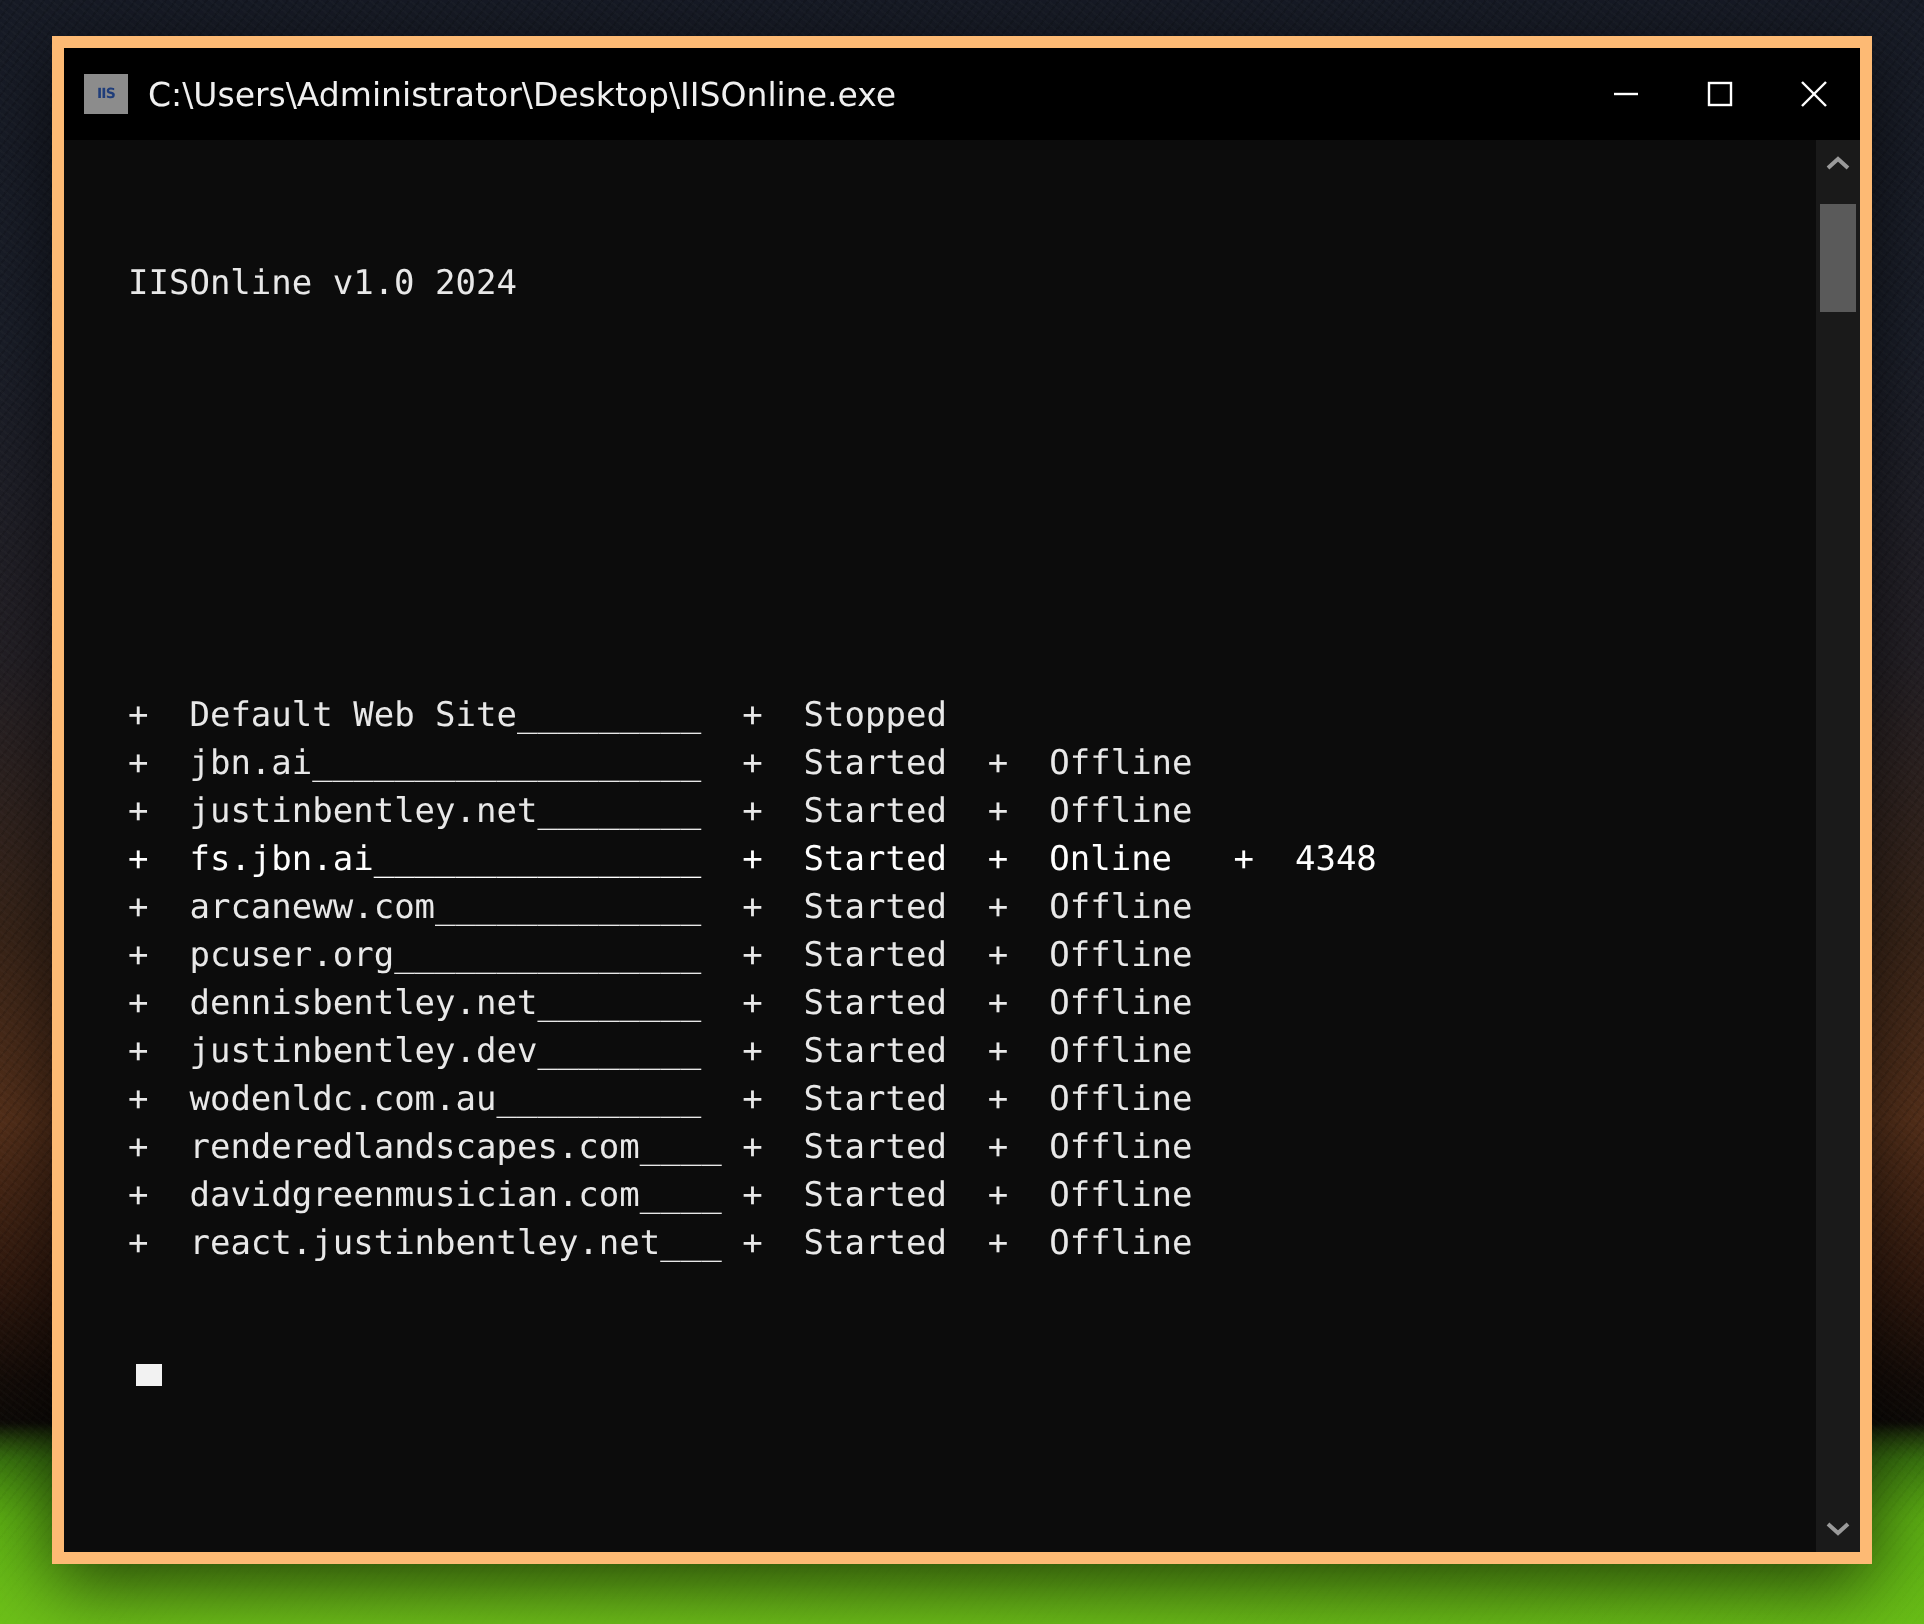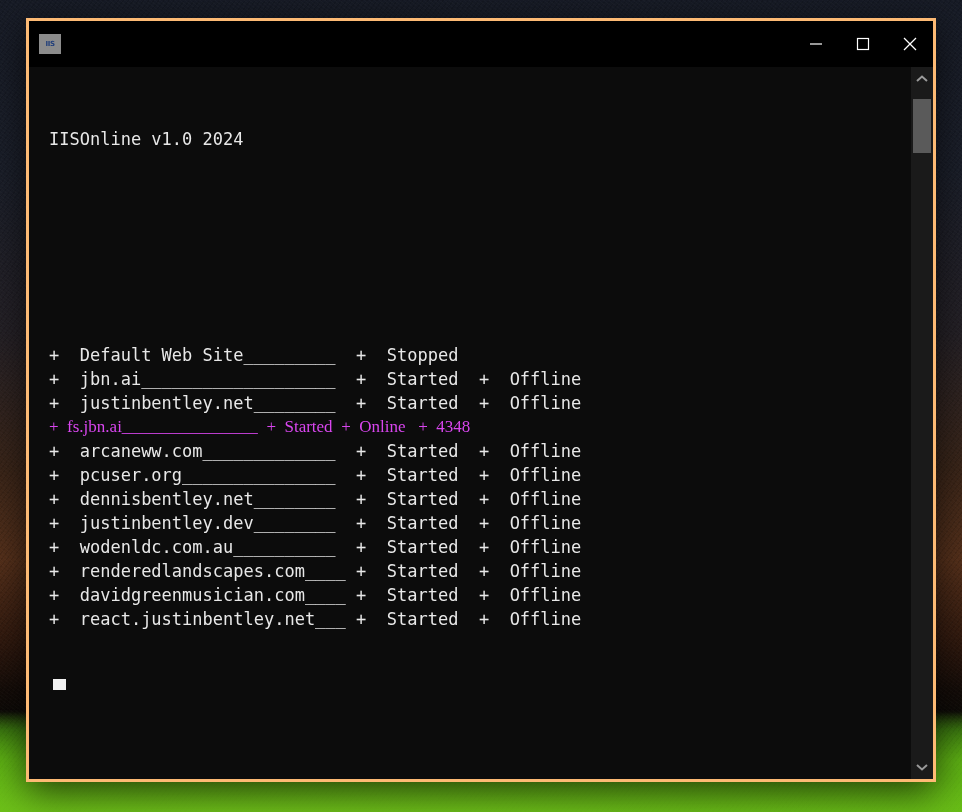--- a/index.html
+++ b/index.html
@@ -51,21 +51,21 @@
   }
 
   
   #window {
     position: absolute;
     left: 26px;
     top: 18px;
     width: 910px;
     height: 764px;
     background: #0c0c0c;
-    border: 3px solid #fdba74;
+    border: 6px solid #fdba74;
     box-sizing: border-box;
     box-shadow: 0 10px 36px rgba(0,0,0,.65);
     display: flex;
     flex-direction: column;
   }
 
   
   #titlebar {
     height: 46px;
     flex: 0 0 46px;
@@ -111,36 +111,37 @@
     cursor: default;
   }
   .win-btn svg { display: block; }
 
   
   #console-wrap {
     flex: 1 1 auto;
     display: flex;
     min-height: 0;
     background: #0c0c0c;
+    padding-left: 12px;
   }
   #console {
     flex: 1 1 auto;
     position: relative;
     padding: 12px 0 0 20px;
     overflow: hidden;
     font-family: "DejaVu Sans Mono", monospace;
     font-size: 17px;
     line-height: 24px;
     color: #ccc;
     white-space: pre;
   }
 
   .c-line { white-space: pre; }
   .c-white   { color: #e8e8e8; }
-  .c-green   { color: #d946ef; font-family: Liberation Serif, serif; }
+  .c-green   { color: #ffffff; }
   .blank { height: 24px; }
 
   #cursor {
     position: absolute;
     left: 24px;
     top: 612px;
     width: 13px;
     height: 11px;
     background: #f2f2f2;
   }
@@ -184,20 +185,21 @@
 
 <div id="desktop">
   <div id="desktop-noise"></div>
   <div id="desktop-grass"></div>
 </div>
 
 <div id="window">
 
   <div id="titlebar">
     <div id="app-icon">IIS</div>
+    <div id="title-text">C:\Users\Administrator\Desktop\IISOnline.exe</div>
     <div id="win-controls">
       <div class="win-btn">
         <svg width="14" height="14" viewBox="0 0 14 14">
             <line x1="1" y1="7" x2="13" y2="7" stroke="#ffffff" stroke-width="1.2"></line>
           </svg>
       </div>
       <div class="win-btn">
         <svg width="14" height="14" viewBox="0 0 14 14">
             <rect x="1.5" y="1.5" width="11" height="11" fill="none" stroke="#ffffff" stroke-width="1.2"></rect>
           </svg>

